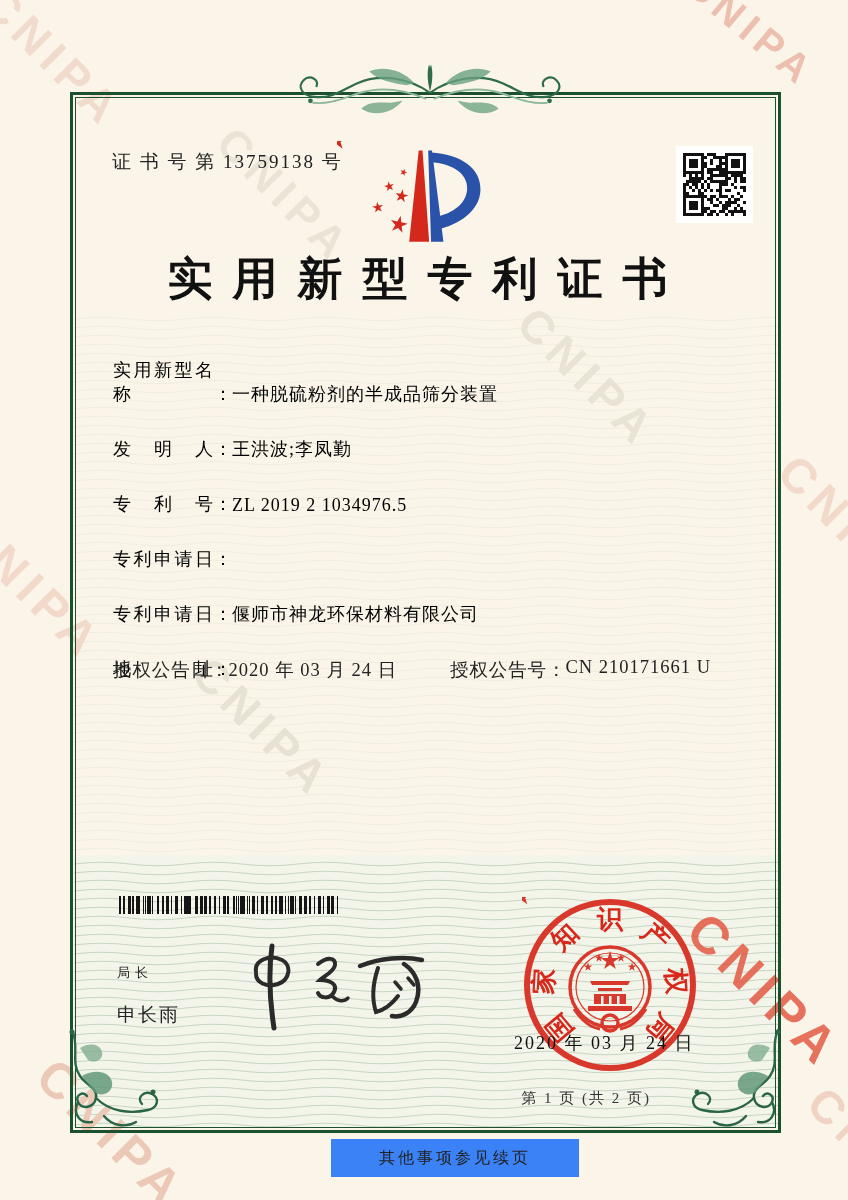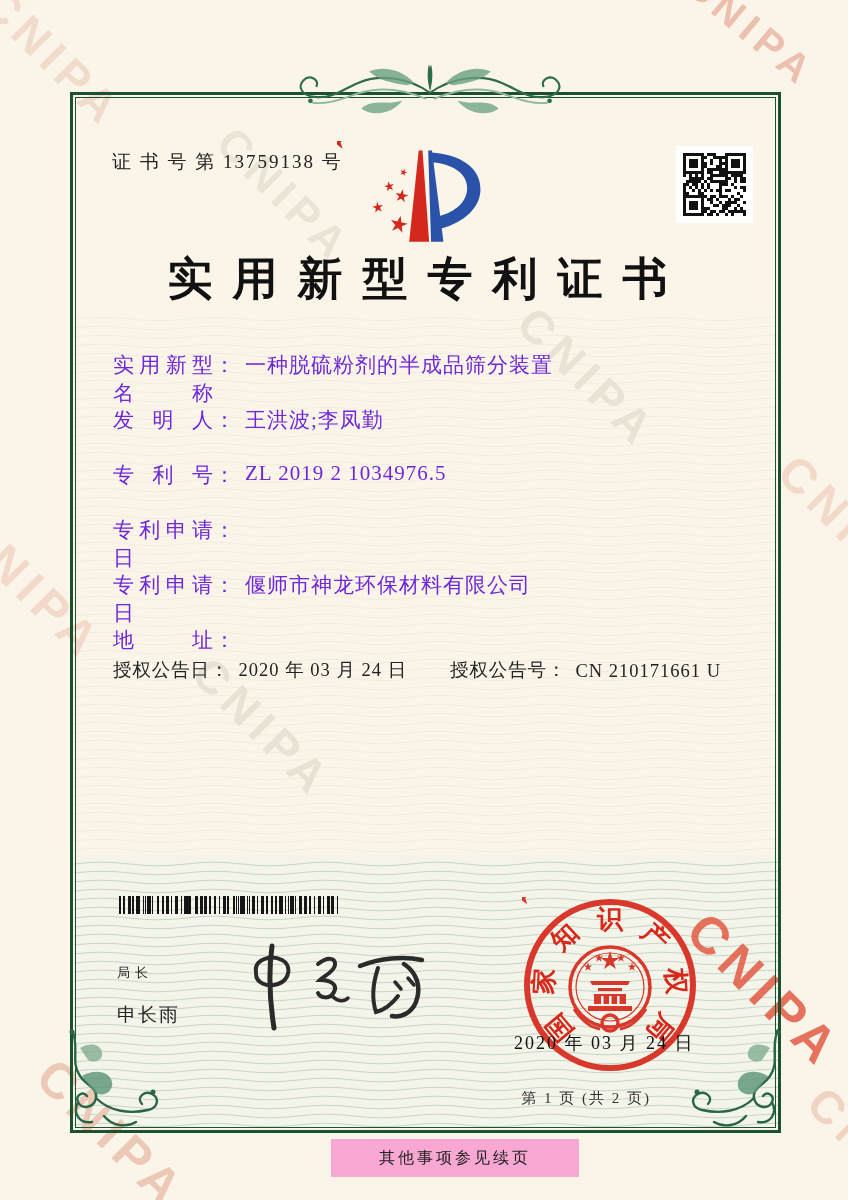--- a/index.html
+++ b/index.html
@@ -36,28 +36,28 @@
   .cert-no{position:absolute;left:112px;top:149px;font-size:19px;letter-spacing:2px;color:#222;}
 
   .logo{position:absolute;left:337px;top:141px;width:190px;height:114px;}
   .qr-box{position:absolute;left:676px;top:146px;width:77px;height:77px;background:#fff;padding:0;}
   .qr-box svg{display:block;margin:7px;}
 
   .title{position:absolute;left:70px;top:249px;width:711px;text-align:center;
          font-size:45px;font-weight:bold;letter-spacing:20px;padding-left:4px;box-sizing:border-box;color:#111;}
 
   .fields{position:absolute;left:113px;top:351px;width:650px;}
-  .frow{display:flex;align-items:flex-start;height:55px;font-size:21px;color:#6d28d9;}
+  .frow{display:flex;align-items:flex-end;height:55px;font-size:18px;color:#000000;}
   .flabel{display:inline-block;width:100px;text-align:justify;text-align-last:justify;}
   .fcolon{margin-left:1px;}
-  .fvalue{margin-left:10px;letter-spacing:1px;}
+  .fvalue{margin-left:0;letter-spacing:1px;}
 
   .grant{position:absolute;left:113px;top:657px;width:650px;height:30px;font-size:18.5px;color:#222;}
   .grant-date{position:absolute;left:0;top:0;display:flex;align-items:center;}
-  .grant-no{position:absolute;left:337px;top:0;display:flex;align-items:flex-end;}
+  .grant-no{position:absolute;left:337px;top:0;display:flex;align-items:flex-start;}
   .grant .flabel{width:96px;}
 
   .body-text{position:absolute;left:106px;top:698px;width:646px;font-size:17.5px;
              line-height:27.5px;text-align:justify;color:#161616;}
   .body-text p{margin:0;text-indent:2em;letter-spacing:.5px;}
 
   .barcode{position:absolute;left:119px;top:896px;width:219px;height:18px;
     background:
       repeating-linear-gradient(90deg,#151515 0 2px,transparent 2px 5px,#151515 5px 6px,transparent 6px 9px,#151515 9px 12px,transparent 12px 14px,#151515 14px 15px,transparent 15px 19px),
       repeating-linear-gradient(90deg,#151515 0 1px,transparent 1px 4px,#151515 4px 6px,transparent 6px 13px);}
@@ -67,21 +67,21 @@
   .signature{position:absolute;left:232px;top:938px;width:215px;height:100px;}
 
   .seal{position:absolute;left:522px;top:897px;width:176px;height:176px;}
   .seal-char{font-size:26px;font-weight:bold;fill:#d7281b;text-anchor:middle;dominant-baseline:central;
              font-family:"Liberation Serif","DejaVu Serif",serif;}
   .seal-date{position:absolute;left:514px;top:1031px;font-size:18px;letter-spacing:2px;color:#111;}
 
   .page-info{position:absolute;left:70px;top:1089px;width:581px;text-align:right;
              font-size:15px;letter-spacing:2px;color:#333;}
 
-  .note-box{position:absolute;left:331px;top:1139px;width:248px;height:38px;background:#f9a8d4;
+  .note-box{position:absolute;left:331px;top:1139px;width:248px;height:38px;background:#3b82f6;
             text-align:center;line-height:38px;font-size:16px;letter-spacing:3px;color:#222;}
 </style>
 </head>
 <body>
 
 <div class="page">
 
   <svg id="waves-faint" class="waves" viewBox="0 0 704 545" preserveAspectRatio="none">
       <path d="M0 9 q28 -3.5 56 0 t56 0 t56 0 t56 0 t56 0 t56 0 t56 0 t56 0 t56 0 t56 0 t56 0 t56 0 t56 0 t56 0 t56 0M0 18 q28 -3.5 56 0 t56 0 t56 0 t56 0 t56 0 t56 0 t56 0 t56 0 t56 0 t56 0 t56 0 t56 0 t56 0 t56 0 t56 0M0 27 q28 -3.5 56 0 t56 0 t56 0 t56 0 t56 0 t56 0 t56 0 t56 0 t56 0 t56 0 t56 0 t56 0 t56 0 t56 0 t56 0M0 36 q28 -3.5 56 0 t56 0 t56 0 t56 0 t56 0 t56 0 t56 0 t56 0 t56 0 t56 0 t56 0 t56 0 t56 0 t56 0 t56 0M0 45 q28 -3.5 56 0 t56 0 t56 0 t56 0 t56 0 t56 0 t56 0 t56 0 t56 0 t56 0 t56 0 t56 0 t56 0 t56 0 t56 0M0 54 q28 -3.5 56 0 t56 0 t56 0 t56 0 t56 0 t56 0 t56 0 t56 0 t56 0 t56 0 t56 0 t56 0 t56 0 t56 0 t56 0M0 63 q28 -3.5 56 0 t56 0 t56 0 t56 0 t56 0 t56 0 t56 0 t56 0 t56 0 t56 0 t56 0 t56 0 t56 0 t56 0 t56 0M0 72 q28 -3.5 56 0 t56 0 t56 0 t56 0 t56 0 t56 0 t56 0 t56 0 t56 0 t56 0 t56 0 t56 0 t56 0 t56 0 t56 0M0 81 q28 -3.5 56 0 t56 0 t56 0 t56 0 t56 0 t56 0 t56 0 t56 0 t56 0 t56 0 t56 0 t56 0 t56 0 t56 0 t56 0M0 90 q28 -3.5 56 0 t56 0 t56 0 t56 0 t56 0 t56 0 t56 0 t56 0 t56 0 t56 0 t56 0 t56 0 t56 0 t56 0 t56 0M0 99 q28 -3.5 56 0 t56 0 t56 0 t56 0 t56 0 t56 0 t56 0 t56 0 t56 0 t56 0 t56 0 t56 0 t56 0 t56 0 t56 0M0 108 q28 -3.5 56 0 t56 0 t56 0 t56 0 t56 0 t56 0 t56 0 t56 0 t56 0 t56 0 t56 0 t56 0 t56 0 t56 0 t56 0M0 117 q28 -3.5 56 0 t56 0 t56 0 t56 0 t56 0 t56 0 t56 0 t56 0 t56 0 t56 0 t56 0 t56 0 t56 0 t56 0 t56 0M0 126 q28 -3.5 56 0 t56 0 t56 0 t56 0 t56 0 t56 0 t56 0 t56 0 t56 0 t56 0 t56 0 t56 0 t56 0 t56 0 t56 0M0 135 q28 -3.5 56 0 t56 0 t56 0 t56 0 t56 0 t56 0 t56 0 t56 0 t56 0 t56 0 t56 0 t56 0 t56 0 t56 0 t56 0M0 144 q28 -3.5 56 0 t56 0 t56 0 t56 0 t56 0 t56 0 t56 0 t56 0 t56 0 t56 0 t56 0 t56 0 t56 0 t56 0 t56 0M0 153 q28 -3.5 56 0 t56 0 t56 0 t56 0 t56 0 t56 0 t56 0 t56 0 t56 0 t56 0 t56 0 t56 0 t56 0 t56 0 t56 0M0 162 q28 -3.5 56 0 t56 0 t56 0 t56 0 t56 0 t56 0 t56 0 t56 0 t56 0 t56 0 t56 0 t56 0 t56 0 t56 0 t56 0M0 171 q28 -3.5 56 0 t56 0 t56 0 t56 0 t56 0 t56 0 t56 0 t56 0 t56 0 t56 0 t56 0 t56 0 t56 0 t56 0 t56 0M0 180 q28 -3.5 56 0 t56 0 t56 0 t56 0 t56 0 t56 0 t56 0 t56 0 t56 0 t56 0 t56 0 t56 0 t56 0 t56 0 t56 0M0 189 q28 -3.5 56 0 t56 0 t56 0 t56 0 t56 0 t56 0 t56 0 t56 0 t56 0 t56 0 t56 0 t56 0 t56 0 t56 0 t56 0M0 198 q28 -3.5 56 0 t56 0 t56 0 t56 0 t56 0 t56 0 t56 0 t56 0 t56 0 t56 0 t56 0 t56 0 t56 0 t56 0 t56 0M0 207 q28 -3.5 56 0 t56 0 t56 0 t56 0 t56 0 t56 0 t56 0 t56 0 t56 0 t56 0 t56 0 t56 0 t56 0 t56 0 t56 0M0 216 q28 -3.5 56 0 t56 0 t56 0 t56 0 t56 0 t56 0 t56 0 t56 0 t56 0 t56 0 t56 0 t56 0 t56 0 t56 0 t56 0M0 225 q28 -3.5 56 0 t56 0 t56 0 t56 0 t56 0 t56 0 t56 0 t56 0 t56 0 t56 0 t56 0 t56 0 t56 0 t56 0 t56 0M0 234 q28 -3.5 56 0 t56 0 t56 0 t56 0 t56 0 t56 0 t56 0 t56 0 t56 0 t56 0 t56 0 t56 0 t56 0 t56 0 t56 0M0 243 q28 -3.5 56 0 t56 0 t56 0 t56 0 t56 0 t56 0 t56 0 t56 0 t56 0 t56 0 t56 0 t56 0 t56 0 t56 0 t56 0M0 252 q28 -3.5 56 0 t56 0 t56 0 t56 0 t56 0 t56 0 t56 0 t56 0 t56 0 t56 0 t56 0 t56 0 t56 0 t56 0 t56 0M0 261 q28 -3.5 56 0 t56 0 t56 0 t56 0 t56 0 t56 0 t56 0 t56 0 t56 0 t56 0 t56 0 t56 0 t56 0 t56 0 t56 0M0 270 q28 -3.5 56 0 t56 0 t56 0 t56 0 t56 0 t56 0 t56 0 t56 0 t56 0 t56 0 t56 0 t56 0 t56 0 t56 0 t56 0M0 279 q28 -3.5 56 0 t56 0 t56 0 t56 0 t56 0 t56 0 t56 0 t56 0 t56 0 t56 0 t56 0 t56 0 t56 0 t56 0 t56 0M0 288 q28 -3.5 56 0 t56 0 t56 0 t56 0 t56 0 t56 0 t56 0 t56 0 t56 0 t56 0 t56 0 t56 0 t56 0 t56 0 t56 0M0 297 q28 -3.5 56 0 t56 0 t56 0 t56 0 t56 0 t56 0 t56 0 t56 0 t56 0 t56 0 t56 0 t56 0 t56 0 t56 0 t56 0M0 306 q28 -3.5 56 0 t56 0 t56 0 t56 0 t56 0 t56 0 t56 0 t56 0 t56 0 t56 0 t56 0 t56 0 t56 0 t56 0 t56 0M0 315 q28 -3.5 56 0 t56 0 t56 0 t56 0 t56 0 t56 0 t56 0 t56 0 t56 0 t56 0 t56 0 t56 0 t56 0 t56 0 t56 0M0 324 q28 -3.5 56 0 t56 0 t56 0 t56 0 t56 0 t56 0 t56 0 t56 0 t56 0 t56 0 t56 0 t56 0 t56 0 t56 0 t56 0M0 333 q28 -3.5 56 0 t56 0 t56 0 t56 0 t56 0 t56 0 t56 0 t56 0 t56 0 t56 0 t56 0 t56 0 t56 0 t56 0 t56 0M0 342 q28 -3.5 56 0 t56 0 t56 0 t56 0 t56 0 t56 0 t56 0 t56 0 t56 0 t56 0 t56 0 t56 0 t56 0 t56 0 t56 0M0 351 q28 -3.5 56 0 t56 0 t56 0 t56 0 t56 0 t56 0 t56 0 t56 0 t56 0 t56 0 t56 0 t56 0 t56 0 t56 0 t56 0M0 360 q28 -3.5 56 0 t56 0 t56 0 t56 0 t56 0 t56 0 t56 0 t56 0 t56 0 t56 0 t56 0 t56 0 t56 0 t56 0 t56 0M0 369 q28 -3.5 56 0 t56 0 t56 0 t56 0 t56 0 t56 0 t56 0 t56 0 t56 0 t56 0 t56 0 t56 0 t56 0 t56 0 t56 0M0 378 q28 -3.5 56 0 t56 0 t56 0 t56 0 t56 0 t56 0 t56 0 t56 0 t56 0 t56 0 t56 0 t56 0 t56 0 t56 0 t56 0M0 387 q28 -3.5 56 0 t56 0 t56 0 t56 0 t56 0 t56 0 t56 0 t56 0 t56 0 t56 0 t56 0 t56 0 t56 0 t56 0 t56 0M0 396 q28 -3.5 56 0 t56 0 t56 0 t56 0 t56 0 t56 0 t56 0 t56 0 t56 0 t56 0 t56 0 t56 0 t56 0 t56 0 t56 0M0 405 q28 -3.5 56 0 t56 0 t56 0 t56 0 t56 0 t56 0 t56 0 t56 0 t56 0 t56 0 t56 0 t56 0 t56 0 t56 0 t56 0M0 414 q28 -3.5 56 0 t56 0 t56 0 t56 0 t56 0 t56 0 t56 0 t56 0 t56 0 t56 0 t56 0 t56 0 t56 0 t56 0 t56 0M0 423 q28 -3.5 56 0 t56 0 t56 0 t56 0 t56 0 t56 0 t56 0 t56 0 t56 0 t56 0 t56 0 t56 0 t56 0 t56 0 t56 0M0 432 q28 -3.5 56 0 t56 0 t56 0 t56 0 t56 0 t56 0 t56 0 t56 0 t56 0 t56 0 t56 0 t56 0 t56 0 t56 0 t56 0M0 441 q28 -3.5 56 0 t56 0 t56 0 t56 0 t56 0 t56 0 t56 0 t56 0 t56 0 t56 0 t56 0 t56 0 t56 0 t56 0 t56 0M0 450 q28 -3.5 56 0 t56 0 t56 0 t56 0 t56 0 t56 0 t56 0 t56 0 t56 0 t56 0 t56 0 t56 0 t56 0 t56 0 t56 0M0 459 q28 -3.5 56 0 t56 0 t56 0 t56 0 t56 0 t56 0 t56 0 t56 0 t56 0 t56 0 t56 0 t56 0 t56 0 t56 0 t56 0M0 468 q28 -3.5 56 0 t56 0 t56 0 t56 0 t56 0 t56 0 t56 0 t56 0 t56 0 t56 0 t56 0 t56 0 t56 0 t56 0 t56 0M0 477 q28 -3.5 56 0 t56 0 t56 0 t56 0 t56 0 t56 0 t56 0 t56 0 t56 0 t56 0 t56 0 t56 0 t56 0 t56 0 t56 0M0 486 q28 -3.5 56 0 t56 0 t56 0 t56 0 t56 0 t56 0 t56 0 t56 0 t56 0 t56 0 t56 0 t56 0 t56 0 t56 0 t56 0M0 495 q28 -3.5 56 0 t56 0 t56 0 t56 0 t56 0 t56 0 t56 0 t56 0 t56 0 t56 0 t56 0 t56 0 t56 0 t56 0 t56 0M0 504 q28 -3.5 56 0 t56 0 t56 0 t56 0 t56 0 t56 0 t56 0 t56 0 t56 0 t56 0 t56 0 t56 0 t56 0 t56 0 t56 0M0 513 q28 -3.5 56 0 t56 0 t56 0 t56 0 t56 0 t56 0 t56 0 t56 0 t56 0 t56 0 t56 0 t56 0 t56 0 t56 0 t56 0M0 522 q28 -3.5 56 0 t56 0 t56 0 t56 0 t56 0 t56 0 t56 0 t56 0 t56 0 t56 0 t56 0 t56 0 t56 0 t56 0 t56 0M0 531 q28 -3.5 56 0 t56 0 t56 0 t56 0 t56 0 t56 0 t56 0 t56 0 t56 0 t56 0 t56 0 t56 0 t56 0 t56 0 t56 0M0 540 q28 -3.5 56 0 t56 0 t56 0 t56 0 t56 0 t56 0 t56 0 t56 0 t56 0 t56 0 t56 0 t56 0 t56 0 t56 0 t56 0" fill="none" stroke="#cfdccb" stroke-width="1" opacity="0.3"></path>
     </svg>

